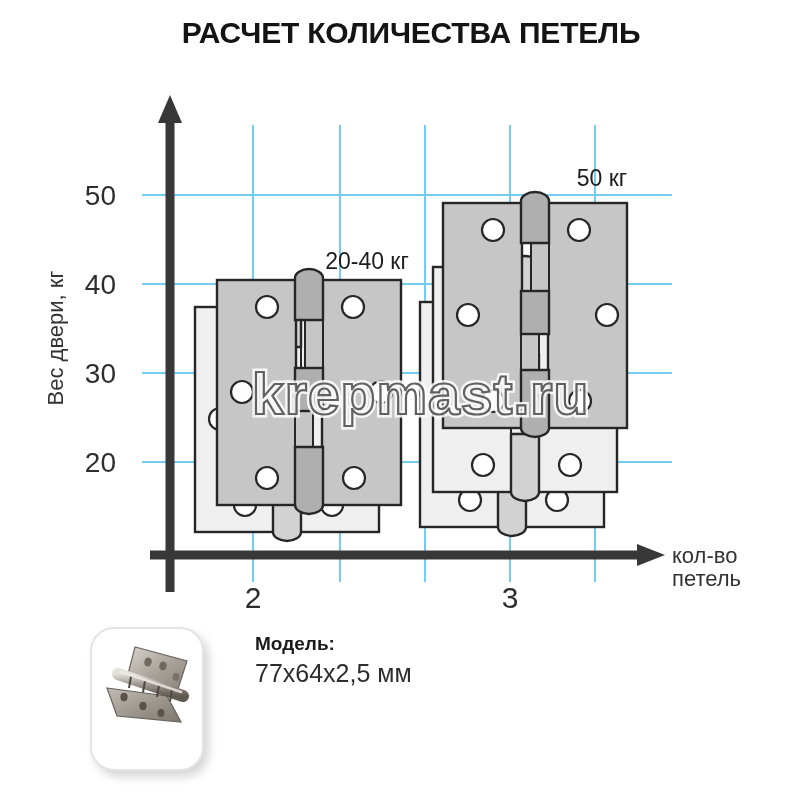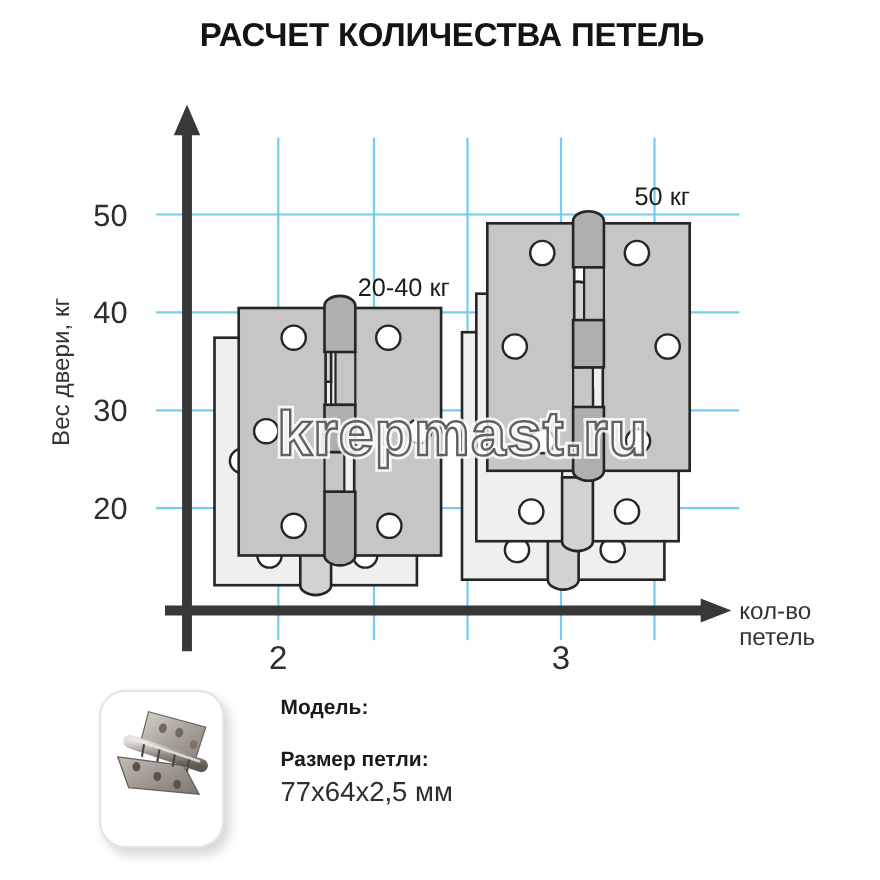--- a/index.html
+++ b/index.html
@@ -153,15 +153,14 @@
     <line x1="34" y1="42.5" x2="32" y2="54" stroke="#4e4841" stroke-width="2"></line>
     <line x1="48" y1="47" x2="46" y2="58.5" stroke="#4e4841" stroke-width="2"></line>
     <line x1="62" y1="51.5" x2="60" y2="63" stroke="#4e4841" stroke-width="2"></line>
     <line x1="75" y1="56" x2="73" y2="67.5" stroke="#4e4841" stroke-width="2"></line>
     <line x1="23" y1="37.5" x2="84" y2="58" stroke="#efece8" stroke-width="2.4" stroke-linecap="round" opacity=".8"></line>
   </svg>
 </div>
 
 <div class="info">
   <div class="label">Модель:</div>
-  <div class="label second">Размер петли:</div>
   <div class="value second">77х64х2,5 мм</div>
 </div>
 
 </body></html>

